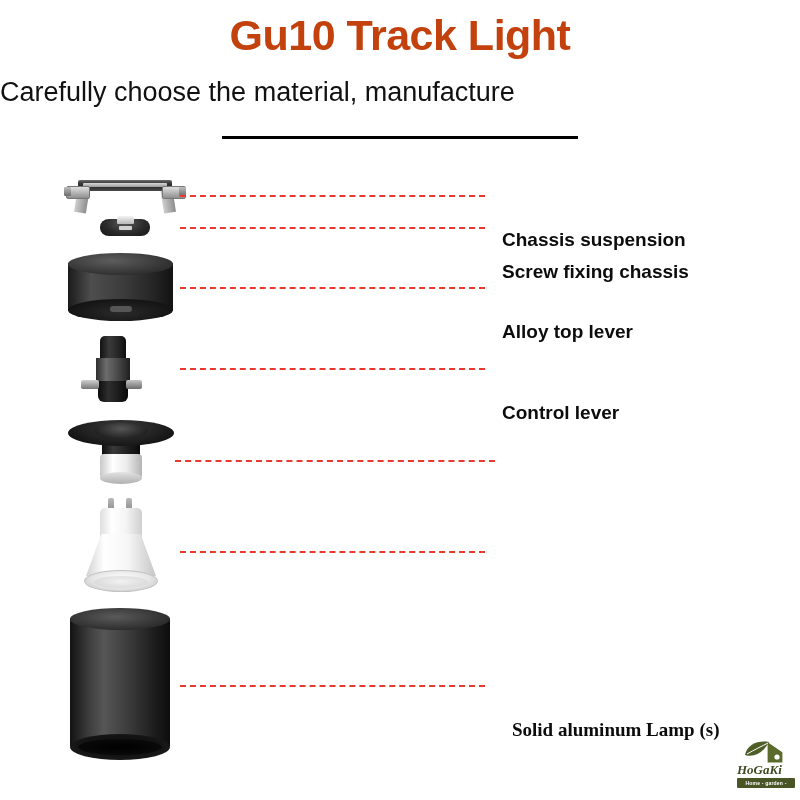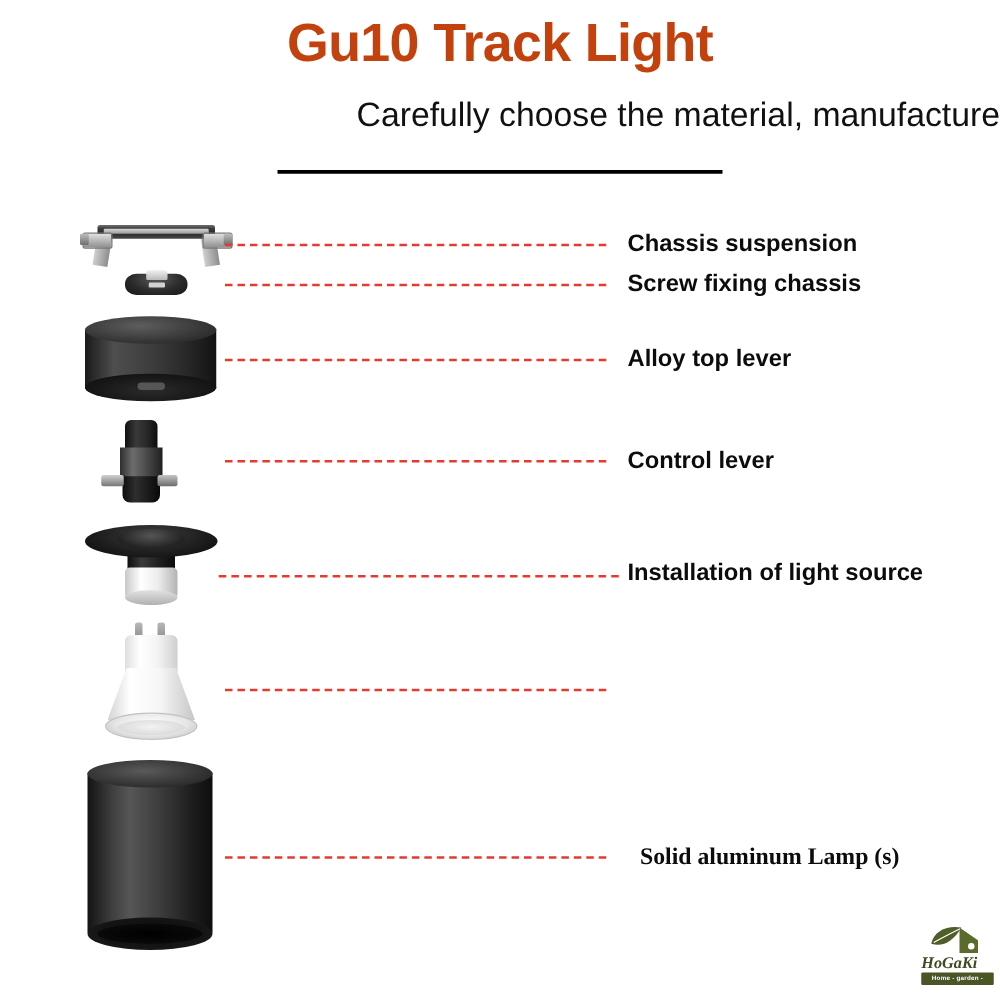--- a/index.html
+++ b/index.html
@@ -27,21 +27,21 @@
     font-weight: bold;
     color: #c2410c;
     letter-spacing: -0.5px;
     line-height: 1.1;
   }
   #subtitle {
     position: absolute;
     left: 0;
     top: 78px;
     width: 800px;
-    text-align: right;
+    text-align: left;
     font-size: 27px;
     font-weight: normal;
     color: #111111;
     line-height: 1.1;
   }
   #divider {
     position: absolute;
     left: 222px;
     top: 136px;
     width: 356px;
@@ -55,20 +55,21 @@
     height: 0;
     border-top: 2px dashed #e8392f;
   }
   .callout-label {
     position: absolute;
     font-size: 19px;
     font-weight: bold;
     color: #0c0c0c;
     white-space: nowrap;
     line-height: 1;
+    margin-top: 44px;
   }
 
   
   .part { position: absolute; }
 
   
   #part-chassis-suspension { left: 64px; top: 178px; width: 122px; height: 38px; }
   #csb-bar {
     position: absolute; left: 14px; top: 2px; width: 94px; height: 11px;
     background: linear-gradient(180deg,#6f6f6f 0%,#3b3b3b 28%,#2a2a2a 60%,#4a4a4a 100%);
@@ -335,21 +336,20 @@
   <div class="leader" style="left:180px; top:287px;  width:305px;"></div>
   <div class="leader" style="left:180px; top:368px;  width:305px;"></div>
   <div class="leader" style="left:175px; top:460px;  width:320px;"></div>
   <div class="leader" style="left:180px; top:551px;  width:305px;"></div>
   <div class="leader" style="left:180px; top:685px;  width:305px;"></div>
 
   <div class="callout-label" style="left:502px; top:186px;">Chassis suspension</div>
   <div class="callout-label" style="left:502px; top:218px;">Screw fixing chassis</div>
   <div class="callout-label" style="left:502px; top:278px;">Alloy top lever</div>
   <div class="callout-label" style="left:502px; top:359px;">Control lever</div>
-  <div class="callout-label" style="left:502px; top:449px;"> Installation of light source</div>
   <div class="callout-label" style="left:512px; top:676px;font-family:Liberation Serif, serif;">Solid aluminum Lamp (s)</div>
 
   <div id="logo">
     <svg id="logo-mark" viewBox="0 0 46 25">
       <path d="M24 2 L40 13 L40 24 L24 24 Z" fill="#5b6b2c"></path>
       <path d="M24 2 L40 13 L40 24 L24 24 Z" fill="none" stroke="#ffffff" stroke-width="1.2"></path>
       <circle cx="34" cy="18" r="2.6" fill="#ffffff"></circle>
       <path d="M2 16 C4 5, 16 1, 26 3 C20 14, 11 19, 2 16 Z" fill="#4f5d27"></path>
       <path d="M4 15 C11 11, 19 7, 25 4" fill="none" stroke="#ffffff" stroke-width="1"></path>
     </svg>

